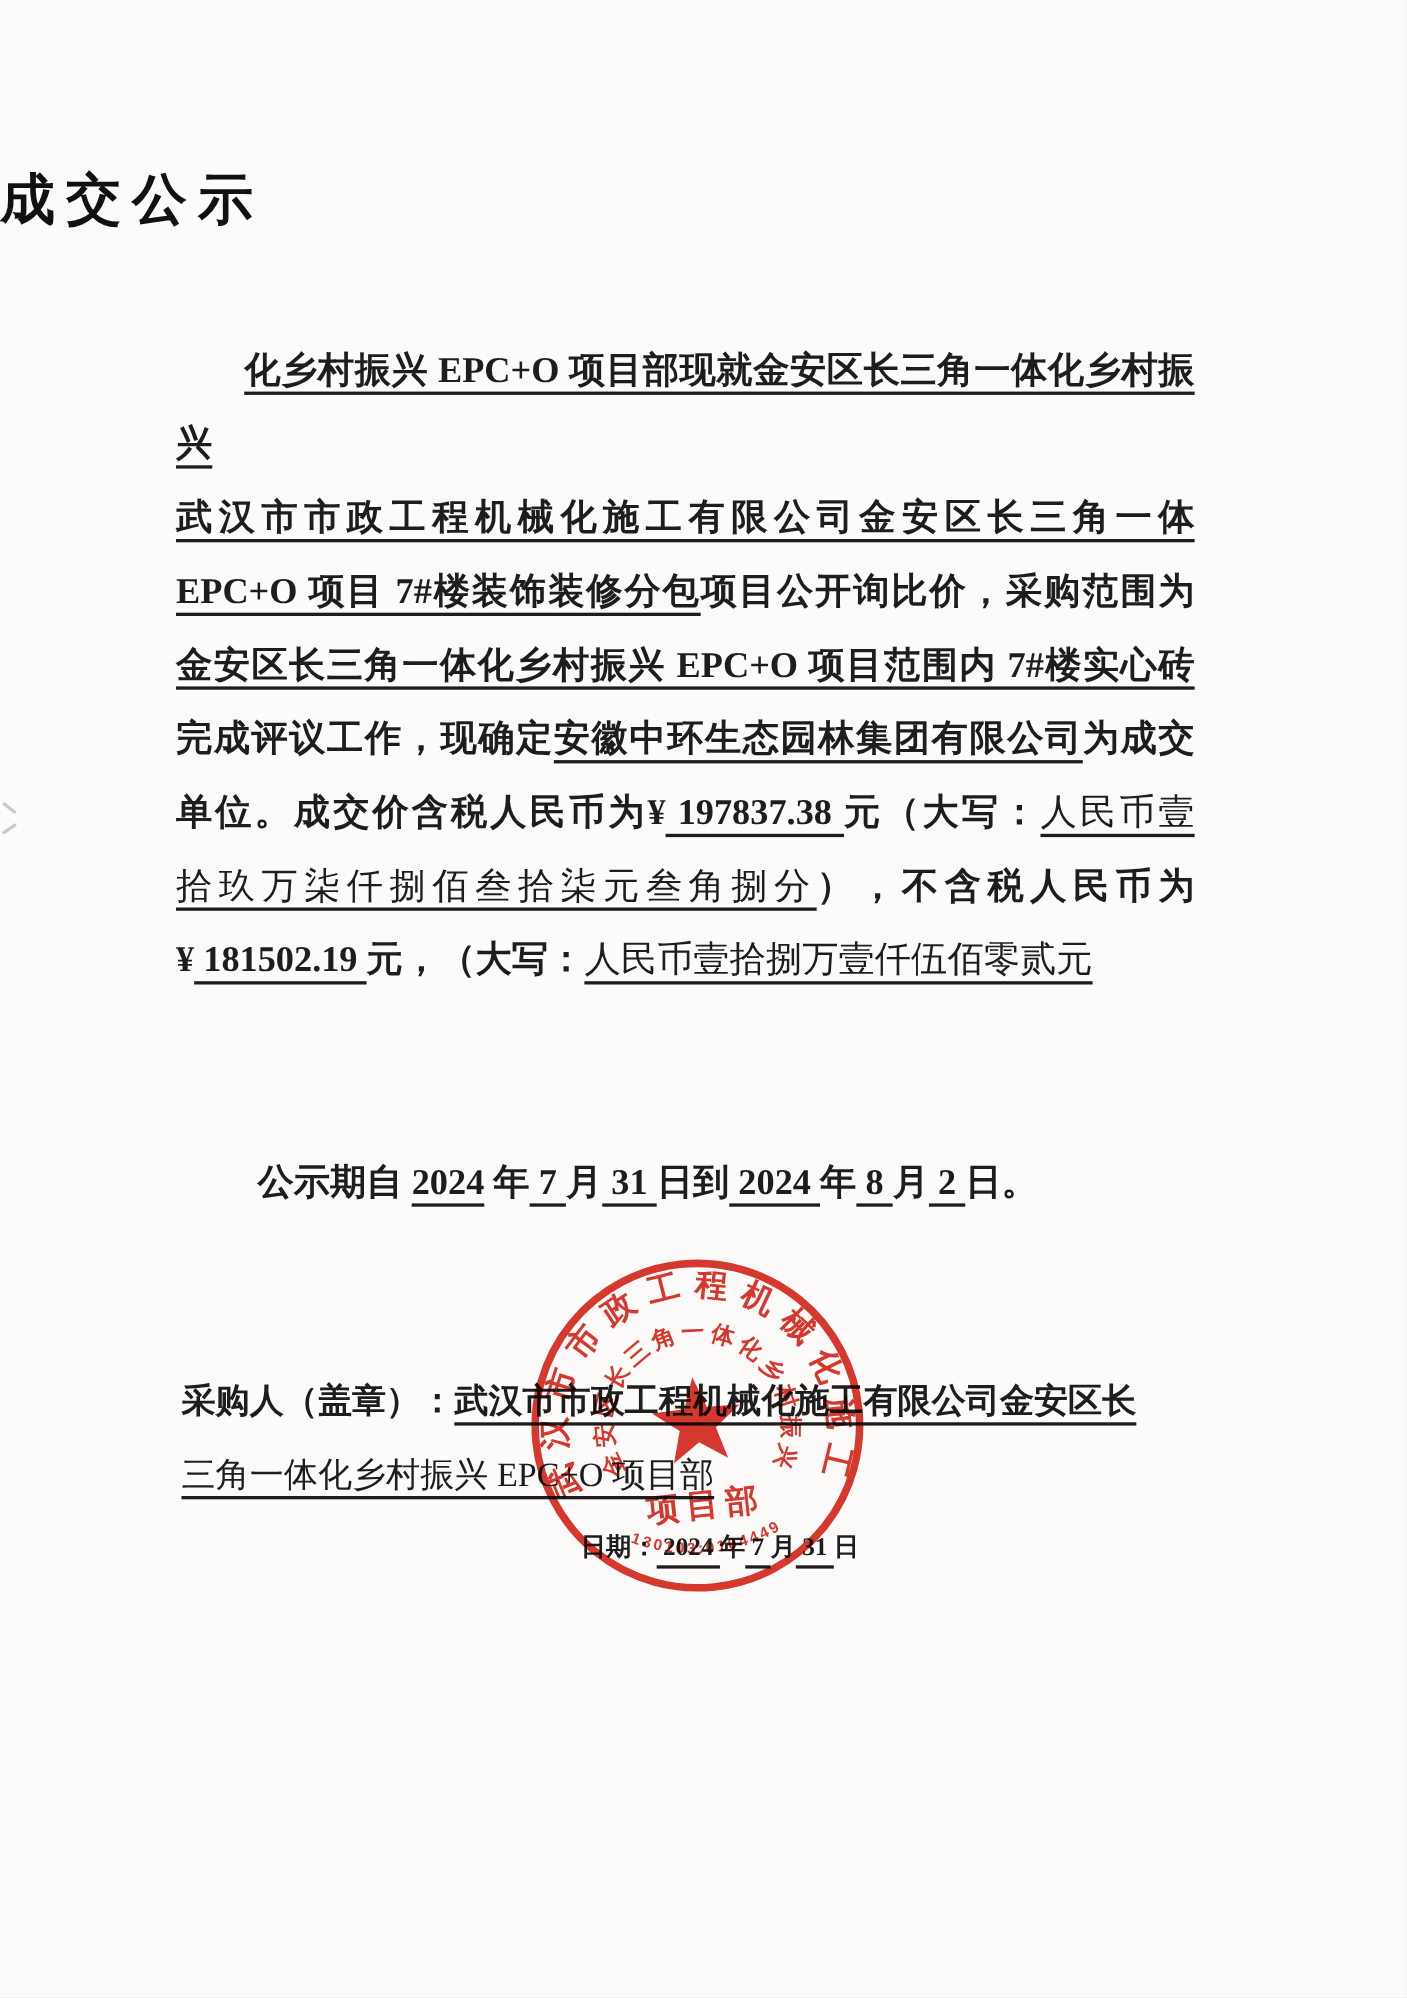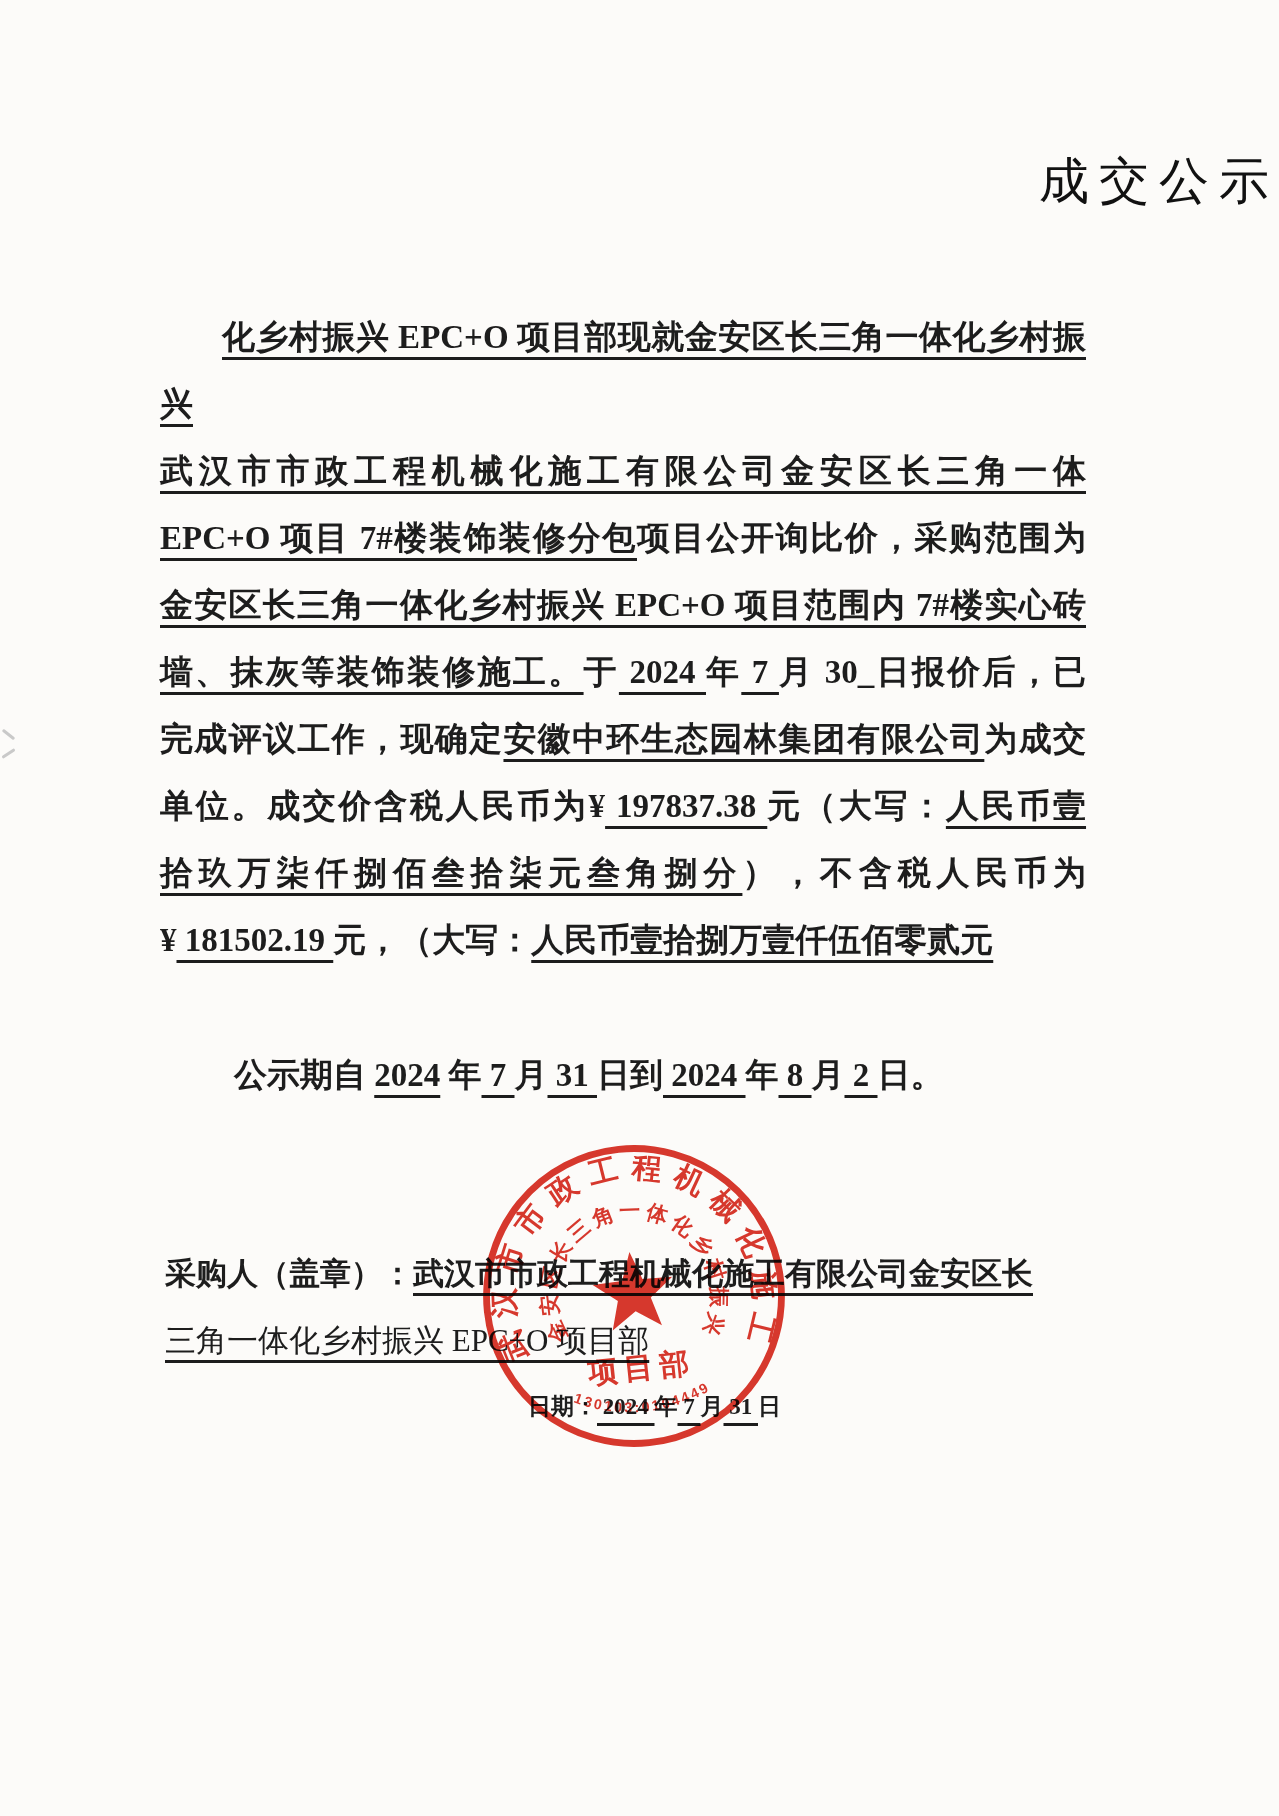--- a/index.html
+++ b/index.html
@@ -3,32 +3,32 @@
 <meta charset="utf-8">
 <style>
   *{margin:0;padding:0;box-sizing:border-box}
   html,body{background:#e9e9e9}
   .sheet{
     position:relative;width:1279px;height:1816px;margin:0 auto;
     background:#fcfbf9;color:#1d1d1d;overflow:hidden;
     font-family:"Liberation Serif","DejaVu Serif",serif;
   }
   .title{
-    position:absolute;top:148px;left:0;width:100%;text-align:right;
-    font-size:50px;font-weight:400;letter-spacing:10px;color:#111;
+    position:absolute;top:148px;left:0;width:100%;text-align:left;
+    font-size:50px;font-weight:700;letter-spacing:10px;color:#111;
   }
   .paragraph{
     position:absolute;left:160px;top:304px;width:926px;
     font-size:33px;font-weight:600;line-height:67px;
   }
   .paragraph .line{text-align:justify;text-align-last:justify}
   .paragraph .line:first-child{text-indent:62px}
   .paragraph .line:last-child{text-align-last:left}
   .u{text-decoration:underline;text-underline-offset:9px;text-decoration-thickness:2.5px}
-  .b{font-weight:700}
+  .b{font-weight:400}
   .period{
     position:absolute;left:176px;top:1042px;width:1000px;padding-left:58px;
     font-size:33px;font-weight:600;line-height:67px;white-space:nowrap;
   }
   .sig-line1{position:absolute;left:165px;top:1240px;font-size:31px;font-weight:600;line-height:67px;white-space:nowrap}
   .sig-line2{position:absolute;left:165px;top:1307px;font-size:31px;font-weight:400;line-height:67px;white-space:nowrap}
   .date-line{position:absolute;left:528px;top:1373px;font-size:23px;font-weight:600;line-height:67px;white-space:nowrap}
   .stamp{
     position:absolute;left:476px;top:1138px;width:316px;height:316px;
     mix-blend-mode:multiply;opacity:.92;transform:rotate(-6deg);
@@ -42,21 +42,20 @@
 
 <div class="sheet">
 
   <div class="title">成交公示</div>
 
   <div class="paragraph">
       <div class="line"><span class="u">化乡村振兴 EPC+O 项目部现就金安区长三角一体化乡村振兴</span></div>
       <div class="line"><span class="u">武汉市市政工程机械化施工有限公司金安区长三角一体</span></div>
       <div class="line"><span class="u">EPC+O 项目 7#楼装饰装修分包</span><span>项目公开询比价，采购范围为</span></div>
       <div class="line"><span class="u">金安区长三角一体化乡村振兴 EPC+O 项目范围内 7#楼实心砖</span></div>
-      <div class="line"><span class="u">墙、抹灰等装饰装修施工。</span><span>于</span><span class="u"> 2024 </span><span>年</span><span class="u"> 7 </span><span>月 30</span><span>_</span><span>日报价后，已</span></div>
       <div class="line"><span>完成评议工作，现确定</span><span class="u">安徽中环生态园林集团有限公司</span><span>为成交</span></div>
       <div class="line"><span>单位。成交价含税人民币为¥</span><span class="u"> 197837.38 </span><span>元（大写：</span><span class="u b">人民币壹</span></div>
       <div class="line"><span class="u b">拾玖万柒仟捌佰叁拾柒元叁角捌分</span><span>），不含税人民币为</span></div>
       <div class="line"><span>¥</span><span class="u"> 181502.19 </span><span>元，（大写：</span><span class="u b">人民币壹拾捌万壹仟伍佰零贰元</span></div>
     </div>
 
   <div class="period"><span>公示期自 </span><span class="u">2024</span><span> 年</span><span class="u"> 7 </span><span>月</span><span class="u"> 31 </span><span>日到</span><span class="u"> 2024   </span><span>年</span><span class="u"> 8 </span><span>月</span><span class="u"> 2 </span><span>日。</span></div>
 
   <div class="sig-line1"><span>采购人（盖章）：</span><span class="u">武汉市市政工程机械化施工有限公司金安区长</span></div>
   <div class="sig-line2"><span class="u">三角一体化乡村振兴 EPC+O 项目部</span></div>

